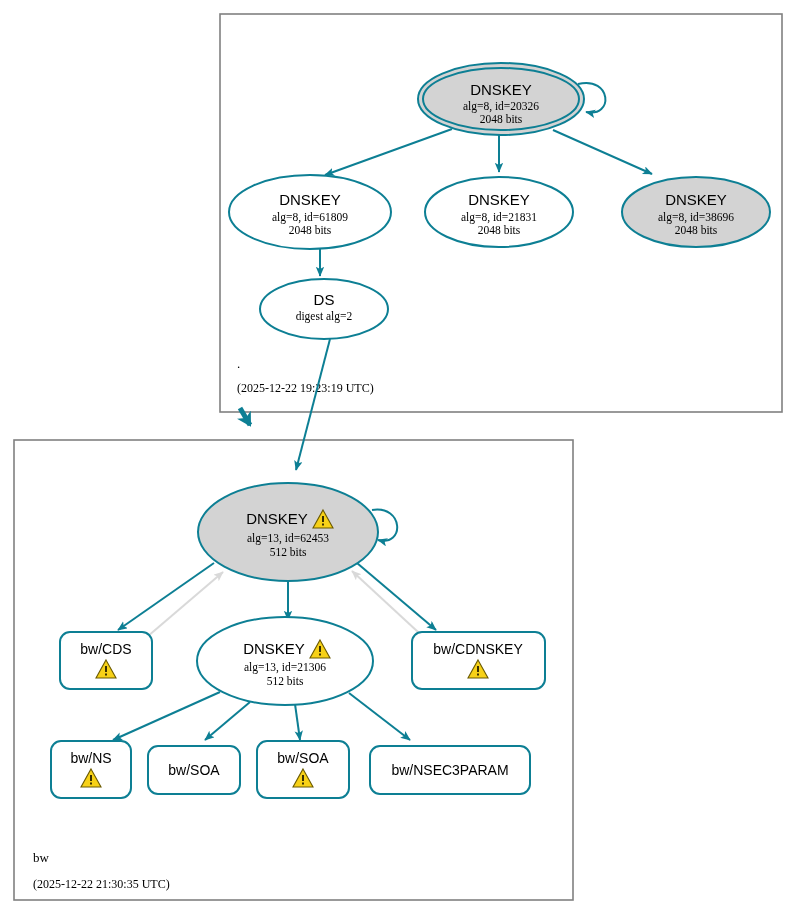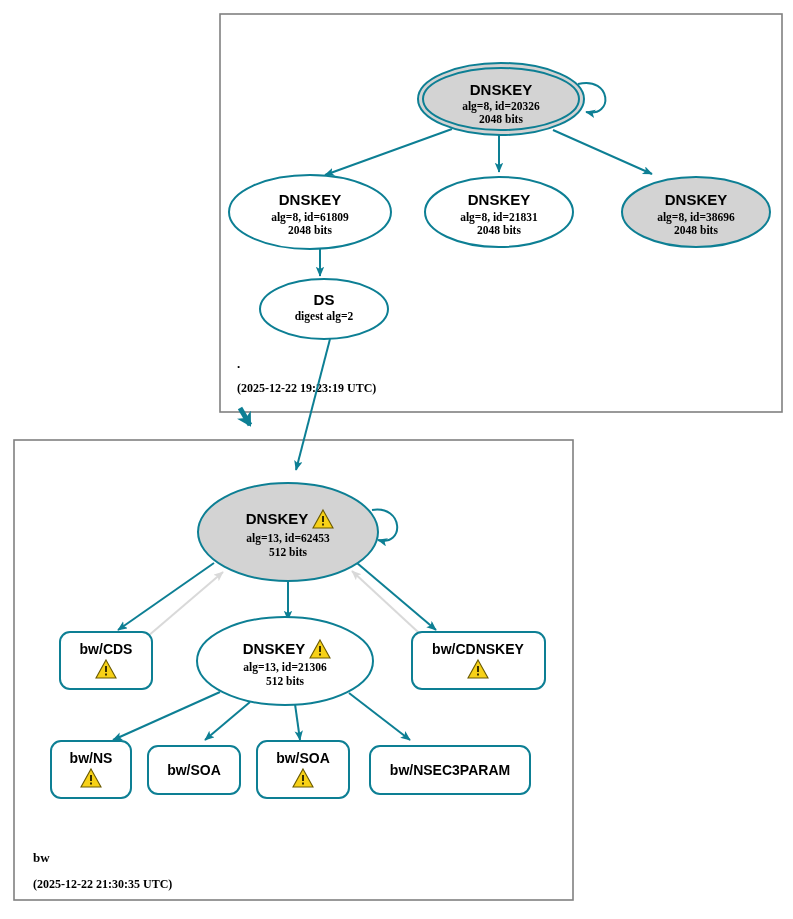--- a/index.html
+++ b/index.html
@@ -1,17 +1,17 @@
 <!DOCTYPE html>
 <html><head>
 <meta charset="utf-8">
 <style>
   html,body{margin:0;padding:0;background:#ffffff;}
   body{width:793px;height:919px;position:relative;font-family:"Liberation Sans",sans-serif;overflow:hidden;}
-  #stage{position:absolute;left:0;top:0;width:649px;height:919px;font-weight:bold;}
+  #stage{position:absolute;left:0;top:0;width:649px;height:919px;}
   svg{display:block;}
   .zonebox{fill:none;stroke:#808080;stroke-width:1.6;}
   .node-ell{stroke:#0d7f94;stroke-width:2;}
   .fill-gray{fill:#d3d3d3;}
   .fill-white{fill:#ffffff;}
   .rrset{fill:#ffffff;stroke:#0d7f94;stroke-width:2;}
   .edge{stroke:#0d7f94;stroke-width:2;fill:none;}
   .edge-thick{stroke:#0d7f94;stroke-width:5;fill:none;}
   .edge-gray{stroke:#d9d9d9;stroke-width:2;fill:none;}
   .t-title{font-family:"Liberation Sans",sans-serif;font-size:15px;fill:#000;}

